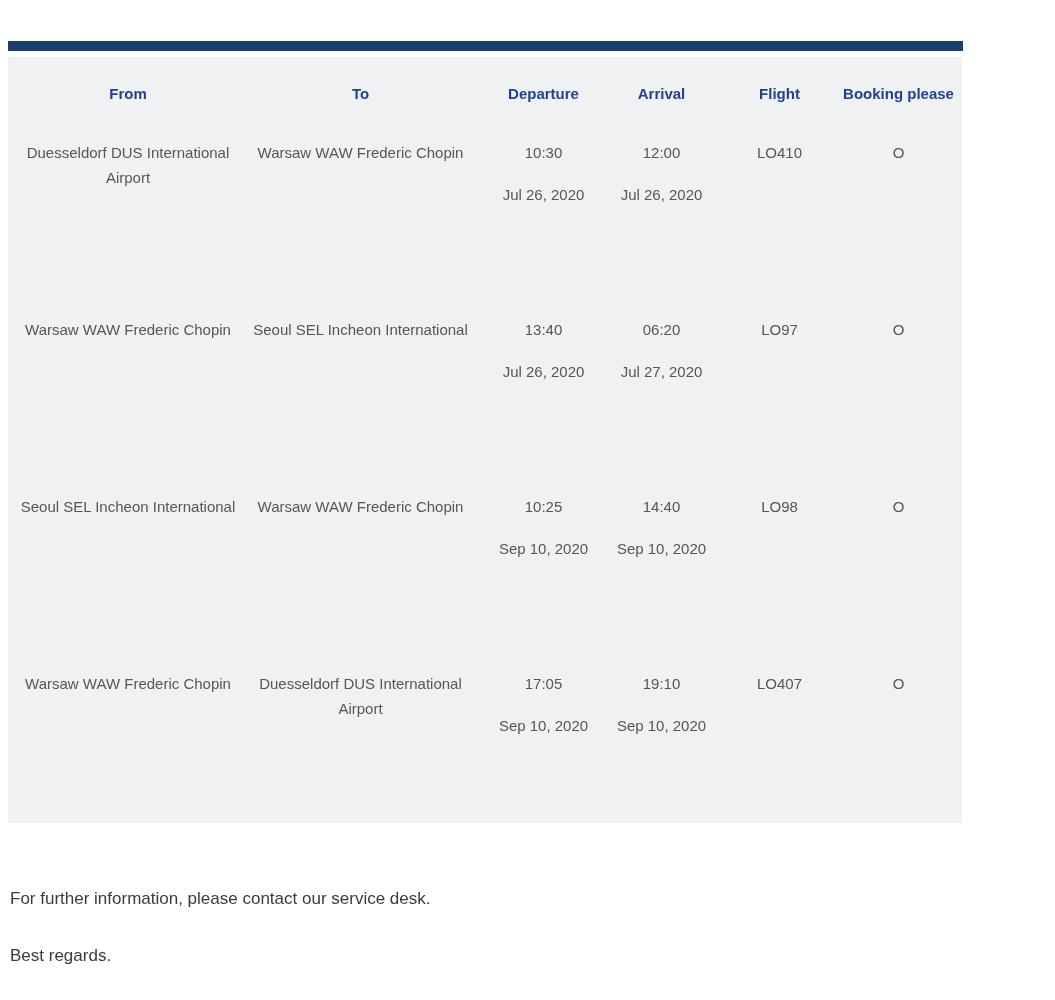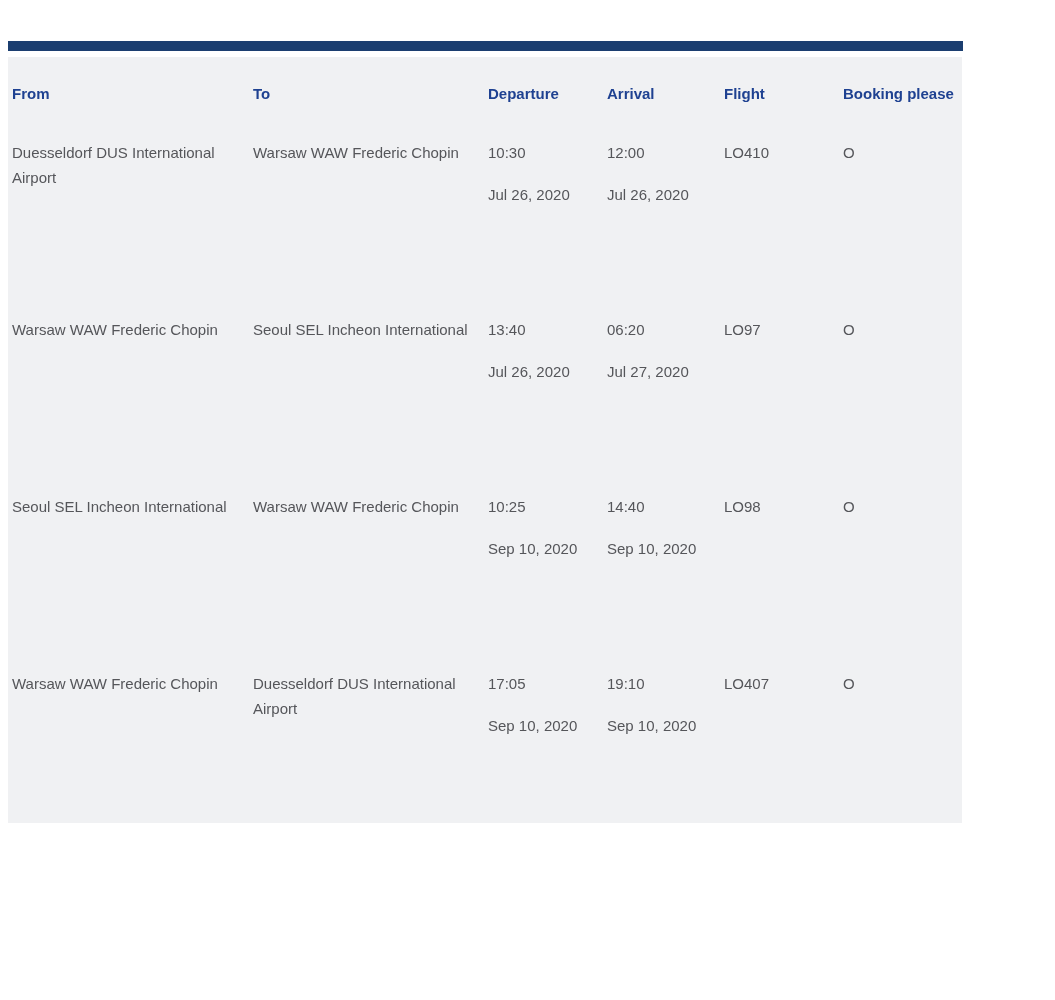--- a/index.html
+++ b/index.html
@@ -26,21 +26,21 @@
     background: var(--table-bg, #f0f1f3);
   }
   table {
     border-collapse: collapse;
     table-layout: fixed;
     width: 100%;
     border: none;
   }
   th, td {
     vertical-align: top;
-    text-align: left;
+    text-align: center;
     font-size: 15px;
     line-height: 25px;
     padding: 0 8px 0 0;
     border: none;
   }
   th.c0, td.c0 { width: 245px; padding-left: 4px; padding-right: 9px; }
   th.c1, td.c1 { width: 235px; padding-right: 20px; }
   th.c2, td.c2 { width: 119px; }
   th.c3, td.c3 { width: 117px; }
   th.c4, td.c4 { width: 119px; }
@@ -170,15 +170,17 @@
               <div>LO407</div>
             </td>
             <td class="c5">
               <div>O</div>
             </td>
           </tr>
         </tbody>
     </table>
   </div>
 
+  <p class="info">For further information, please contact our service desk.</p>
 
+  <p class="signoff">Best regards.</p>
 
 </div>
 
 </body></html>

